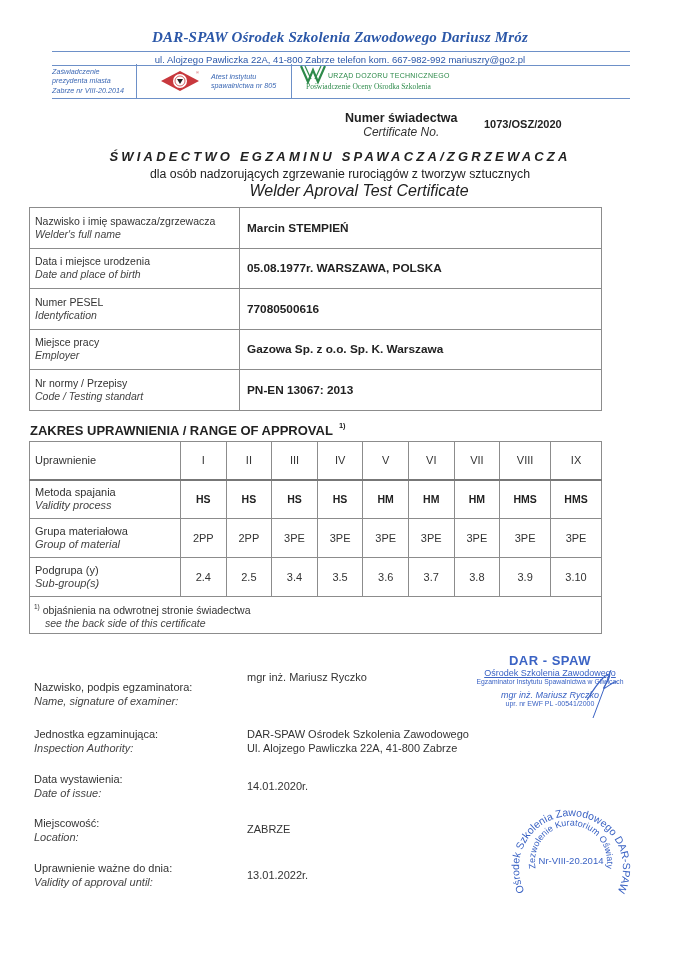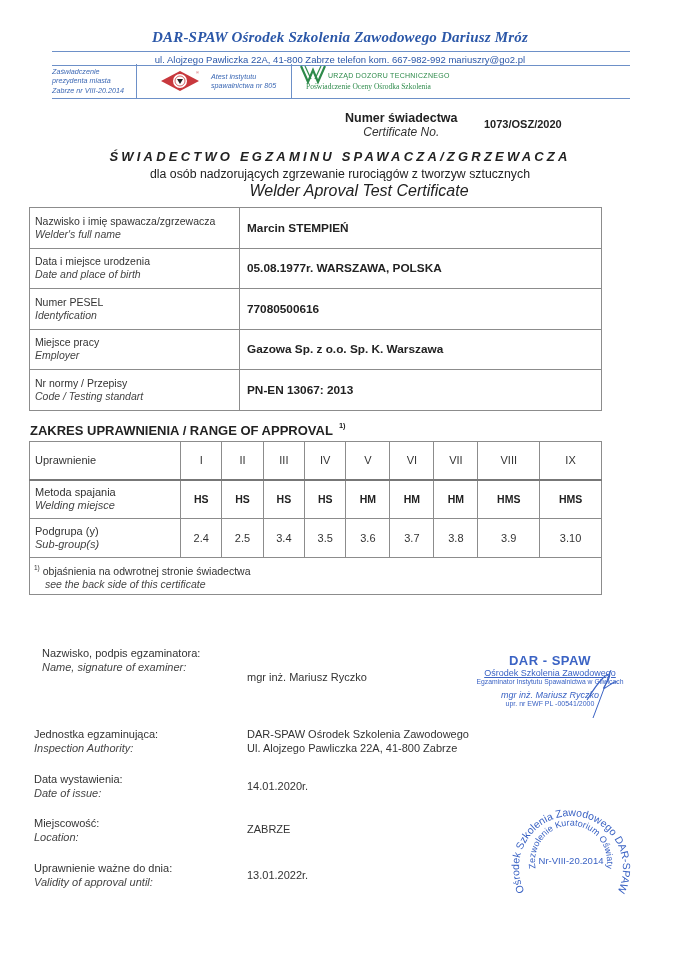--- a/index.html
+++ b/index.html
@@ -158,50 +158,62 @@
     <td class="c">II</td>
     <td class="c">III</td>
     <td class="c">IV</td>
     <td class="c">V</td>
     <td class="c">VI</td>
     <td class="c">VII</td>
     <td class="c">VIII</td>
     <td class="c">IX</td>
   </tr>
   <tr class="r1">
-    <td class="lbl"><span>Metoda spajania</span><i>Welding miejsce</i></td>
+    <td class="lbl"><span>Metoda spajania</span><i>Validity process</i></td>
     <td class="c">HS</td>
     <td class="c">HS</td>
     <td class="c">HS</td>
     <td class="c">HS</td>
     <td class="c">HM</td>
     <td class="c">HM</td>
     <td class="c">HM</td>
     <td class="c">HMS</td>
     <td class="c">HMS</td>
+  </tr>
+  <tr class="r2">
+    <td class="lbl"><span>Grupa materiałowa</span><i>Group of material</i></td>
+    <td class="c">2PP</td>
+    <td class="c">2PP</td>
+    <td class="c">3PE</td>
+    <td class="c">3PE</td>
+    <td class="c">3PE</td>
+    <td class="c">3PE</td>
+    <td class="c">3PE</td>
+    <td class="c">3PE</td>
+    <td class="c">3PE</td>
   </tr>
   <tr class="r3">
     <td class="lbl"><span>Podgrupa (y)</span><i>Sub-group(s)</i></td>
     <td class="c">2.4</td>
     <td class="c">2.5</td>
     <td class="c">3.4</td>
     <td class="c">3.5</td>
     <td class="c">3.6</td>
     <td class="c">3.7</td>
     <td class="c">3.8</td>
     <td class="c">3.9</td>
     <td class="c">3.10</td>
   </tr>
   <tr>
     <td class="note" colspan="10"><sup>1)</sup> <span>objaśnienia na odwrotnej stronie świadectwa</span><i>see the back side of this certificate</i></td>
   </tr>
 </tbody>
   </table>
 
-<div class="f-lbl" style="top:647px;margin-left:8px;"><span>Nazwisko, podpis egzaminatora:</span><i>Name, signature of examiner:</i></div>
+<div class="f-lbl" style="top:681px;"><span>Nazwisko, podpis egzaminatora:</span><i>Name, signature of examiner:</i></div>
 <div class="f-val" style="top:671px;">mgr inż. Mariusz Ryczko</div>
 
 <div class="f-lbl" style="top:728px;"><span>Jednostka egzaminująca:</span><i>Inspection Authority:</i></div>
 <div class="f-val" style="top:728px;"><span>DAR-SPAW Ośrodek Szkolenia Zawodowego</span><br><span>Ul. Alojzego Pawliczka 22A, 41-800 Zabrze</span></div>
 
 <div class="f-lbl" style="top:773px;"><span>Data wystawienia:</span><i>Date of issue:</i></div>
 <div class="f-val" style="top:780px;">14.01.2020r.</div>
 
 <div class="f-lbl" style="top:817px;"><span>Miejscowość:</span><i>Location:</i></div>
 <div class="f-val" style="top:823px;">ZABRZE</div>

